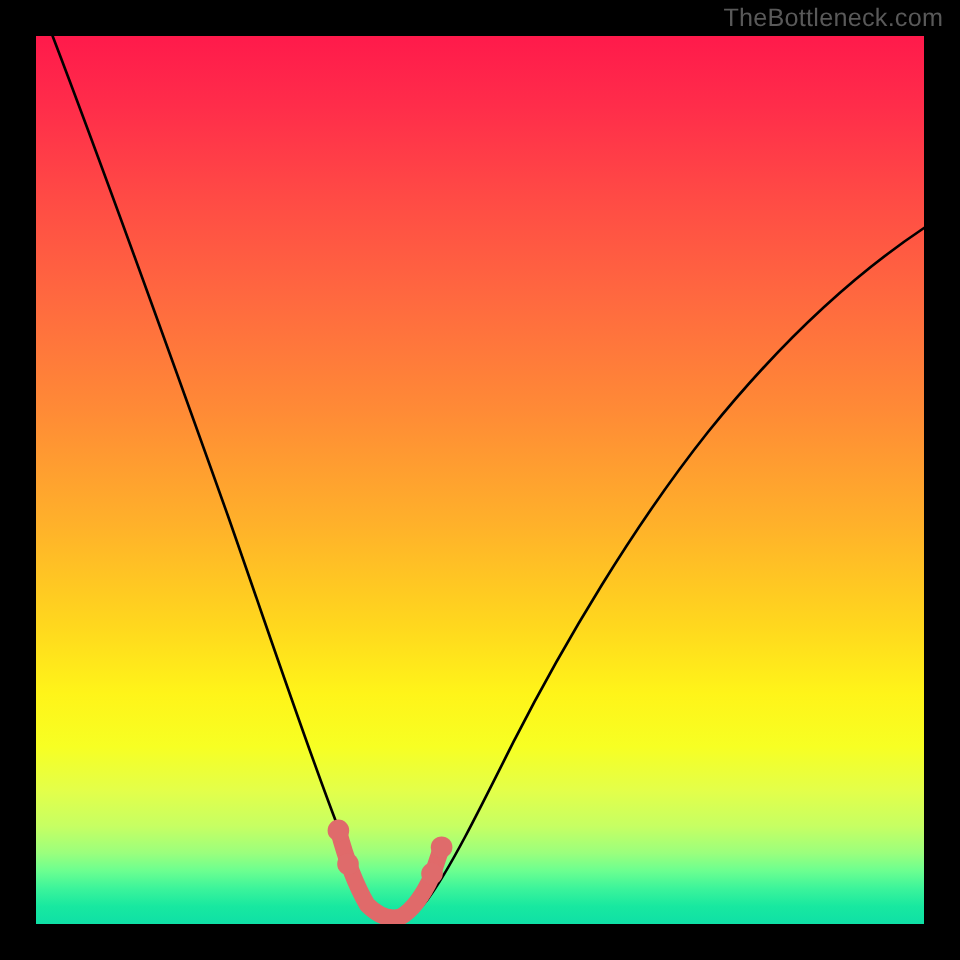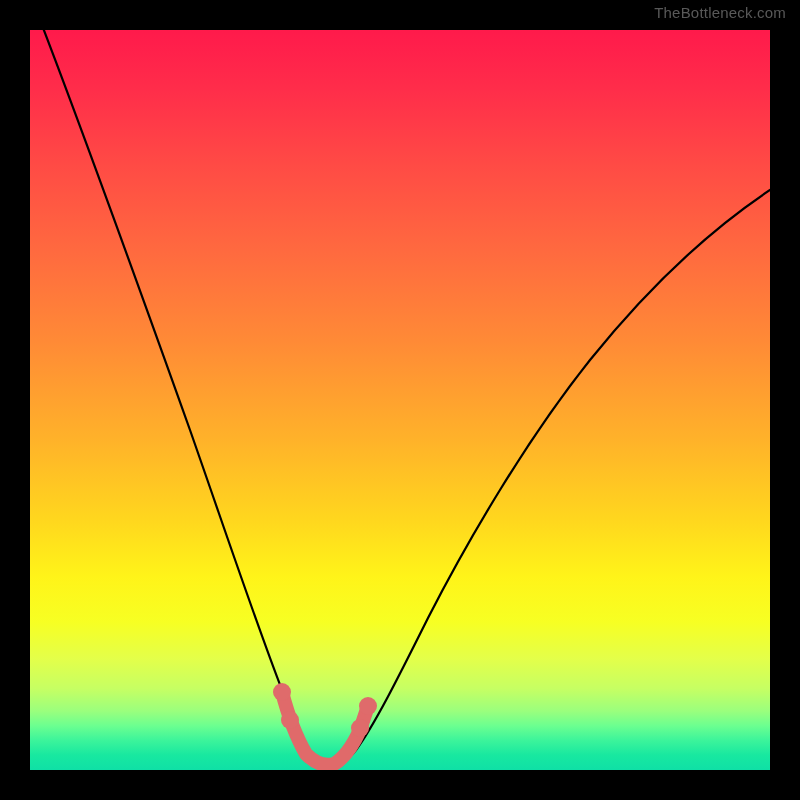--- a/index.html
+++ b/index.html
@@ -62,21 +62,21 @@
     stroke-linejoin: round;
   }
   .dot-accent {
     fill: #df6b6b;
   }
   .watermark {
     position: absolute;
     top: 4px;
     right: 14px;
     color: #595959;
-    font-size: 15px;
+    font-size: 21px;
     letter-spacing: 0.2px;
     font-weight: 400;
     user-select: none;
   }
 </style>
 </head>
 <body>
 
 <div class="frame">
 

